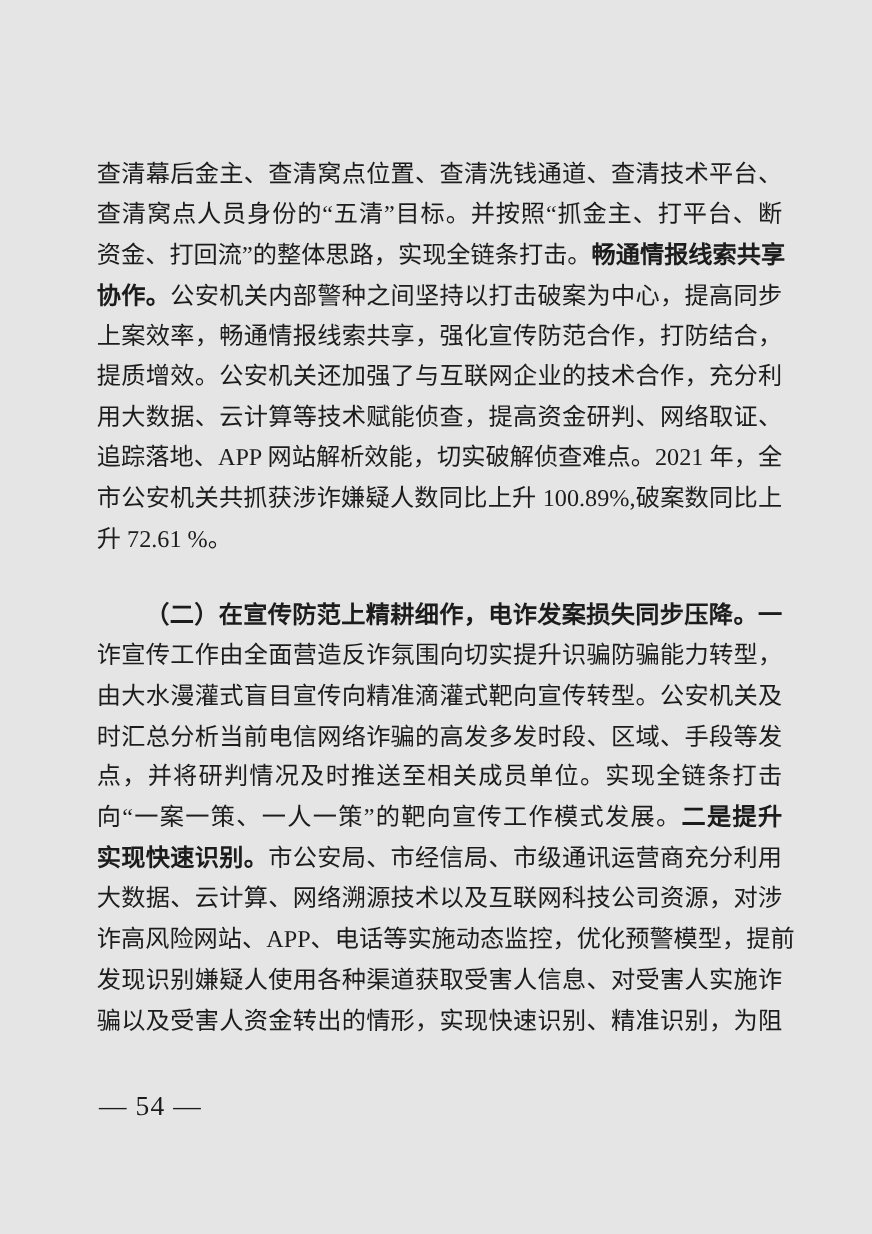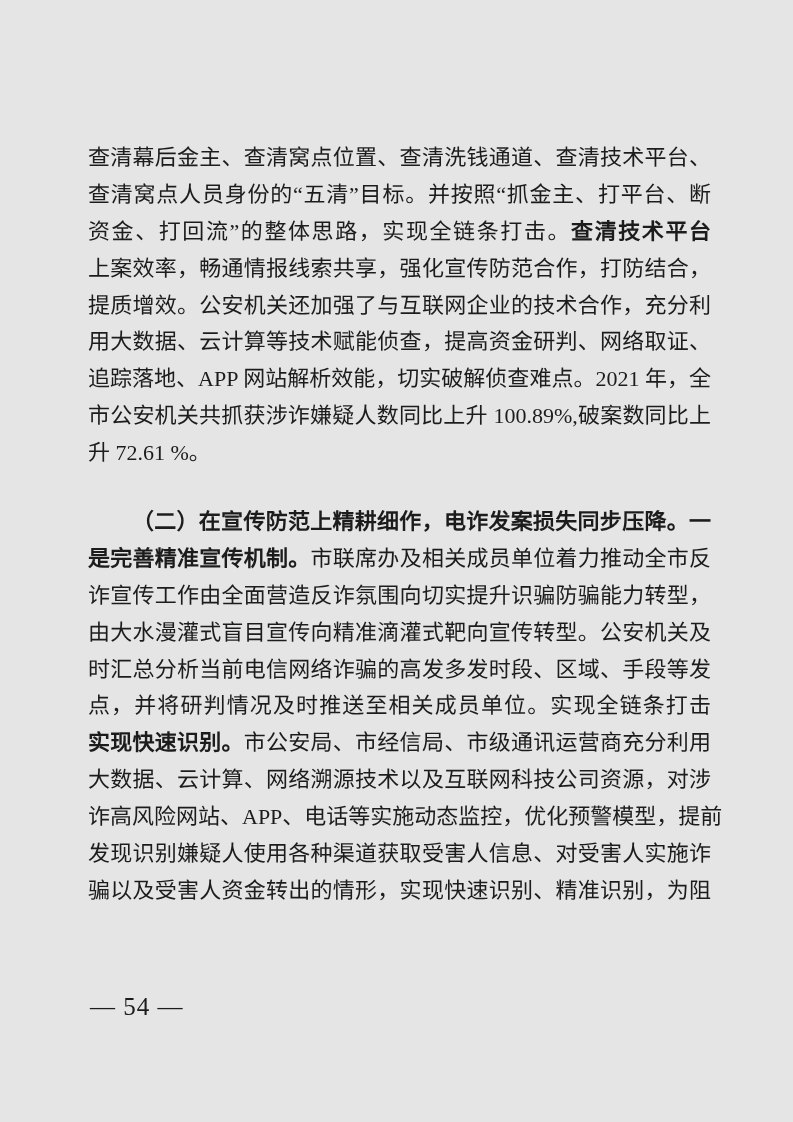--- a/index.html
+++ b/index.html
@@ -52,33 +52,34 @@
     letter-spacing: 1px;
   }
 </style>
 </head>
 <body>
 
 <div class="page">
   <div class="content" id="doc-body">
       <div class="line"><span class="seg">查清幕后金主、查清窝点位置、查清洗钱通道、查清技术平台、</span></div>
       <div class="line"><span class="seg">查清窝点人员身份的“五清”目标。并按照“抓金主、打平台、断</span></div>
-      <div class="line"><span class="seg">资金、打回流”的整体思路，实现全链条打击。</span><span class="seg bold">查清技术平台</span></div>
+      <div class="line"><span class="seg">资金、打回流”的整体思路，实现全链条打击。</span><span class="seg bold">畅通情报线索共享</span></div>
+      <div class="line"><span class="seg bold">协作。</span><span class="seg">公安机关内部警种之间坚持以打击破案为中心，提高同步</span></div>
       <div class="line"><span class="seg">上案效率，畅通情报线索共享，强化宣传防范合作，打防结合，</span></div>
       <div class="line"><span class="seg">提质增效。公安机关还加强了与互联网企业的技术合作，充分利</span></div>
       <div class="line"><span class="seg">用大数据、云计算等技术赋能侦查，提高资金研判、网络取证、</span></div>
       <div class="line"><span class="seg">追踪落地、APP 网站解析效能，切实破解侦查难点。2021 年，全</span></div>
       <div class="line"><span class="seg">市公安机关共抓获涉诈嫌疑人数同比上升 100.89%,破案数同比上</span></div>
       <div class="line lastline"><span class="seg">升 72.61 %。</span></div>
       <div class="line indent"><span class="seg bold">（二）在宣传防范上精耕细作，电诈发案损失同步压降。一</span></div>
-      <div class="line"><span class="seg bold">是完善精准宣传机制。</span><span class="seg">市联席办及相关成员单位着力推动全市反</span></div>
       <div class="line"><span class="seg">诈宣传工作由全面营造反诈氛围向切实提升识骗防骗能力转型，</span></div>
       <div class="line"><span class="seg">由大水漫灌式盲目宣传向精准滴灌式靶向宣传转型。公安机关及</span></div>
       <div class="line"><span class="seg">时汇总分析当前电信网络诈骗的高发多发时段、区域、手段等发</span></div>
       <div class="line"><span class="seg">点，并将研判情况及时推送至相关成员单位。实现全链条打击</span></div>
+      <div class="line"><span class="seg">向“一案一策、一人一策”的靶向宣传工作模式发展。</span><span class="seg bold">二是提升</span></div>
       <div class="line"><span class="seg bold">实现快速识别。</span><span class="seg">市公安局、市经信局、市级通讯运营商充分利用</span></div>
       <div class="line"><span class="seg">大数据、云计算、网络溯源技术以及互联网科技公司资源，对涉</span></div>
       <div class="line"><span class="seg">诈高风险网站、APP、电话等实施动态监控，优化预警模型，提前</span></div>
       <div class="line"><span class="seg">发现识别嫌疑人使用各种渠道获取受害人信息、对受害人实施诈</span></div>
       <div class="line"><span class="seg">骗以及受害人资金转出的情形，实现快速识别、精准识别，为阻</span></div>
     </div>
   <div class="footer">
     <span>— 54 —</span>
   </div>
 </div>

